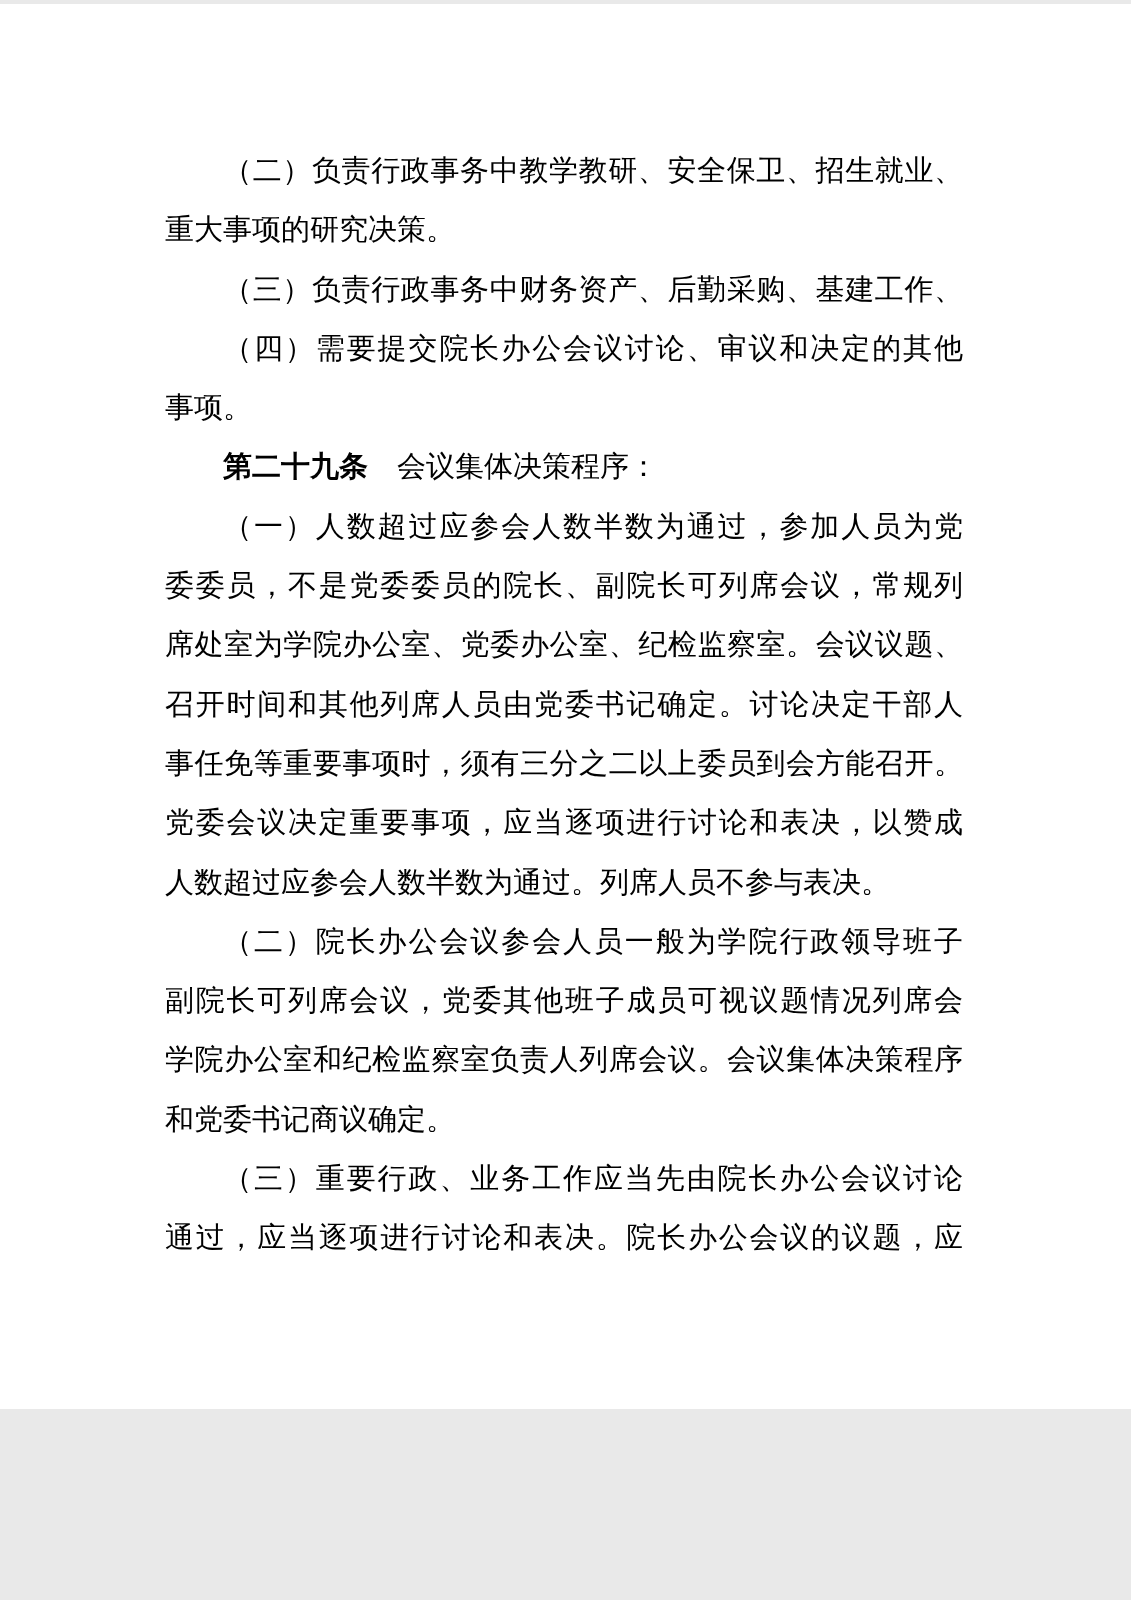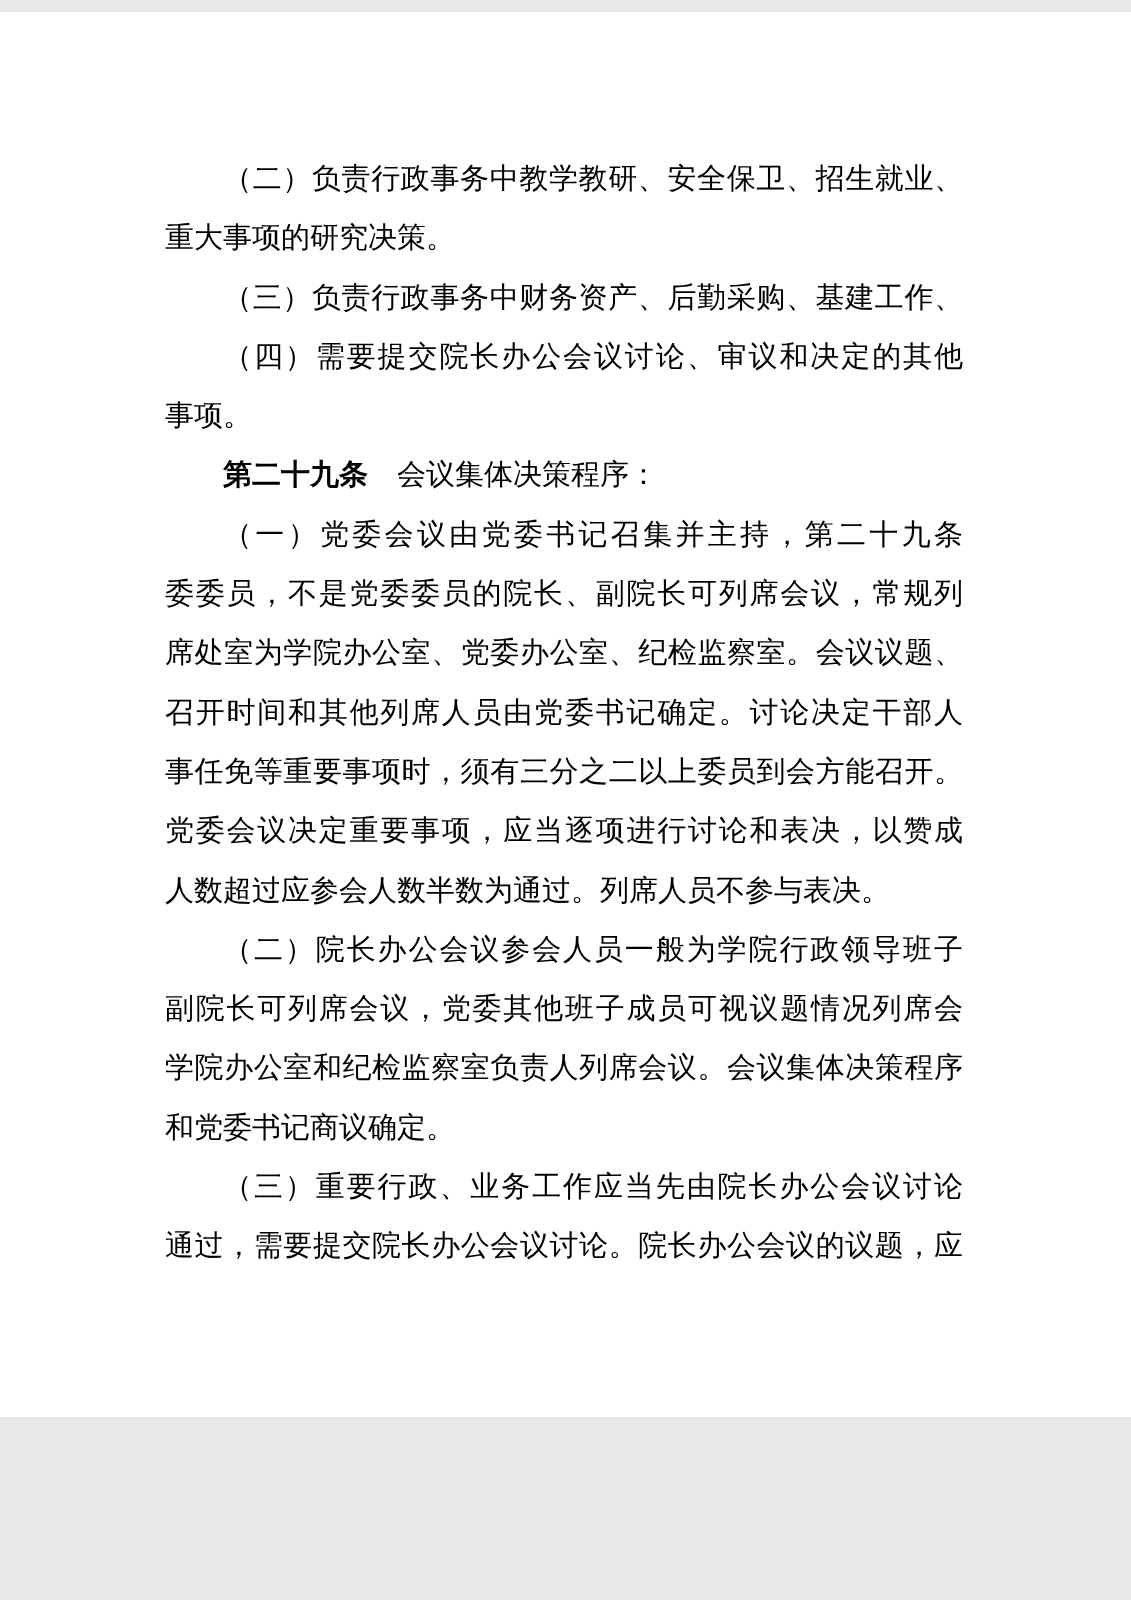--- a/index.html
+++ b/index.html
@@ -4,21 +4,21 @@
 <style>
   html, body {
     margin: 0;
     padding: 0;
     background: #e9e9e9;
   }
   .page {
     position: relative;
     width: 1131px;
     height: 1405px;
-    margin: 12px auto;
+    margin: 4px auto;
     background: #ffffff;
     overflow: hidden;
     font-family: "Liberation Sans", "DejaVu Sans", sans-serif;
     color: #000000;
   }
   .text-block {
     position: absolute;
     left: 165px;
     top: 137px;
     width: 798px;
@@ -68,35 +68,35 @@
       <div class="ln last">事项。</div>
     </div>
 
     <div class="para">
       <div class="ln ind last">
         <span class="article-term">第二十九条</span><span class="article-title">会议集体决策程序：</span>
       </div>
     </div>
 
     <div class="para">
-      <div class="ln ind">（一）党委会议由党委书记召集并主持，第二十九条</div>
+      <div class="ln ind">（一）人数超过应参会人数半数为通过，参加人员为党</div>
       <div class="ln">委委员，不是党委委员的院长、副院长可列席会议，常规列</div>
       <div class="ln">席处室为学院办公室、党委办公室、纪检监察室。会议议题、</div>
       <div class="ln">召开时间和其他列席人员由党委书记确定。讨论决定干部人</div>
       <div class="ln">事任免等重要事项时，须有三分之二以上委员到会方能召开。</div>
       <div class="ln">党委会议决定重要事项，应当逐项进行讨论和表决，以赞成</div>
       <div class="ln last">人数超过应参会人数半数为通过。列席人员不参与表决。</div>
     </div>
 
     <div class="para">
       <div class="ln ind">（二）院长办公会议参会人员一般为学院行政领导班子</div>
       <div class="ln">副院长可列席会议，党委其他班子成员可视议题情况列席会议，</div>
       <div class="ln">学院办公室和纪检监察室负责人列席会议。会议集体决策程序</div>
       <div class="ln last">和党委书记商议确定。</div>
     </div>
 
     <div class="para">
       <div class="ln ind">（三）重要行政、业务工作应当先由院长办公会议讨论</div>
-      <div class="ln">通过，需要提交院长办公会议讨论。院长办公会议的议题，应</div>
+      <div class="ln">通过，应当逐项进行讨论和表决。院长办公会议的议题，应</div>
     </div>
 
   </div>
 </div>
 
 </body></html>

